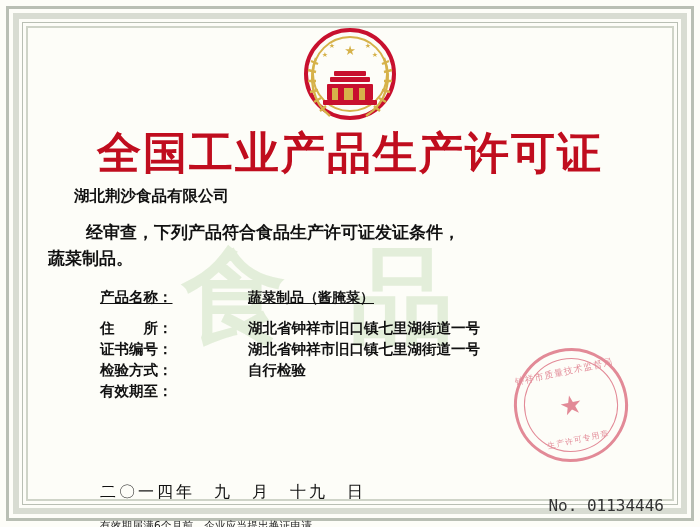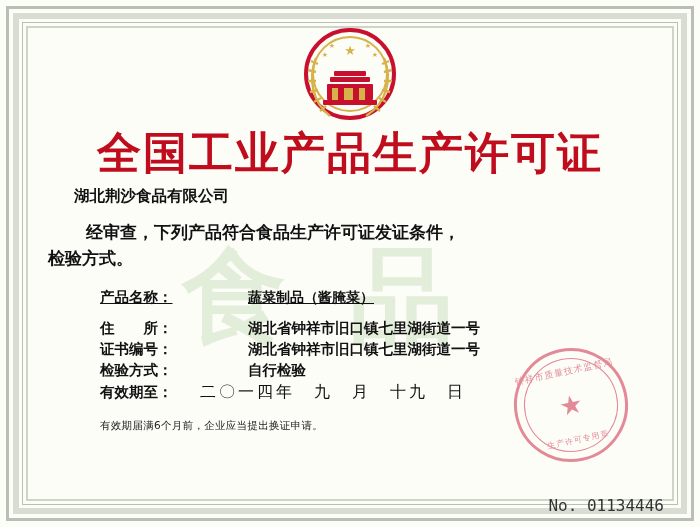--- a/index.html
+++ b/index.html
@@ -152,20 +152,21 @@
   .field-row.product .field-value {
     font-size: 14px;
   }
   .field-row.addr { margin-top: 4px; }
 
   .date-row {
     display: flex;
     align-items: baseline;
     font-size: 14.5px;
     font-weight: bold;
+    flex-direction: column;
   }
   .date-row .field-label { width: 100px; flex: 0 0 100px; }
   .date-row .valid-to { width: 150px; flex: 0 0 150px; }
   .issue-date {
     font-size: 16px;
     font-weight: normal;
     letter-spacing: 3px;
     white-space: nowrap;
   }
 
@@ -284,21 +285,21 @@
   </div>
 
   <div class="main-title">全国工业产品生产许可证</div>
 
   <div class="content">
 
     <div class="company-name">湖北荆沙食品有限公司</div>
 
     <div class="statement">
       <span class="indent">经审查，下列产品符合食品生产许可证发证条件，</span>
-      <span class="line2">检验方式。</span>
+      <span class="line2">蔬菜制品。</span>
     </div>
 
     <div class="fields">
 
       <div class="field-row product">
         <span class="field-label">产品名称：</span>
         <span class="field-value">蔬菜制品（酱腌菜）</span>
       </div>
 
       <div class="field-row addr">

